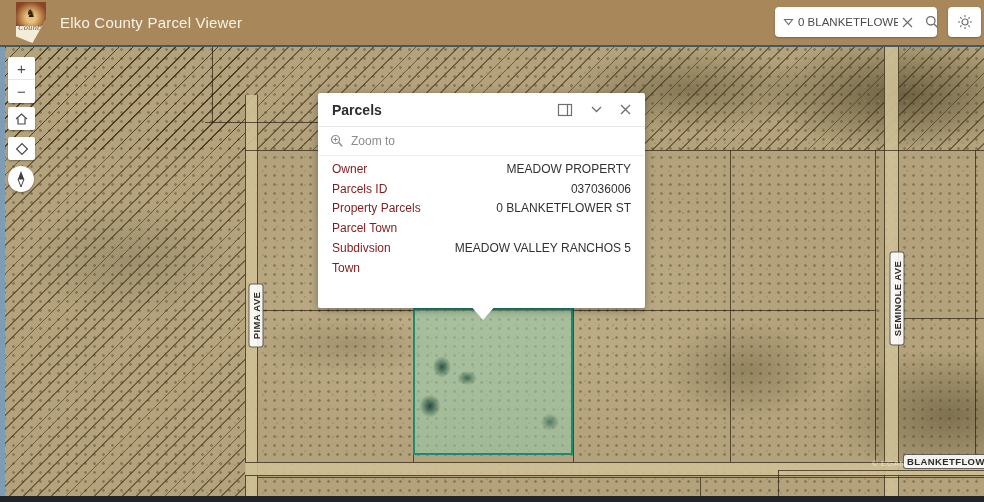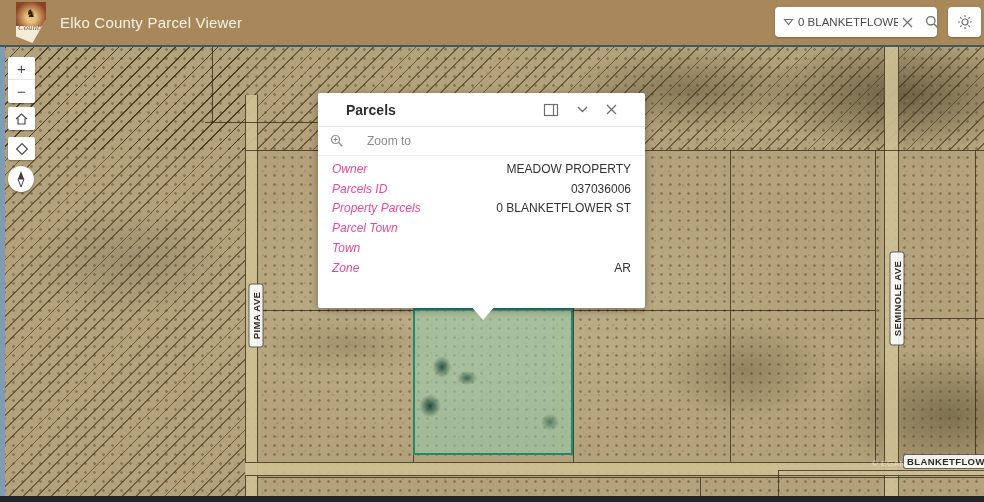--- a/index.html
+++ b/index.html
@@ -82,28 +82,28 @@
            color:#4a4a4a;font-size:15px;cursor:pointer;box-sizing:border-box;}
   .zin{border-bottom:1px solid #e6e6e6;}
   .home{left:8px;top:107px;width:27px;height:23px;}
   .locate{left:8px;top:137px;width:27px;height:23px;}
   .compass{left:8px;top:166px;width:26px;height:26px;border-radius:50%;display:flex;
            align-items:center;justify-content:center;}
 
   
   .popup{left:318px;top:93px;width:327px;background:#fff;border-radius:2px;z-index:9;
          box-shadow:0 2px 8px rgba(0,0,0,.35);}
-  .p-head{display:flex;align-items:center;height:33px;padding:0 28px;border-bottom:1px solid #e4e4e4;}
+  .p-head{display:flex;align-items:center;height:33px;padding:0 14px;border-bottom:1px solid #e4e4e4;}
   .p-title{flex:1;font-size:14px;font-weight:bold;color:#2e2e2e;}
   .p-hicon{margin-left:18px;display:flex;align-items:center;cursor:pointer;}
   .p-zoomto{display:flex;align-items:center;height:28px;padding:0 12px;border-bottom:1px solid #eee;
-            color:#8c8c8c;font-size:12px;gap:23px;cursor:pointer;}
+            color:#8c8c8c;font-size:12px;gap:7px;cursor:pointer;}
   .p-fields{padding:3px 14px 0;height:149px;overflow:hidden;}
   .frow{display:flex;justify-content:space-between;align-items:center;height:19.8px;font-size:12px;}
-  .flabel{color:#ec4899;font-style:italic;}
+  .flabel{color:#7f1d1d;}
   .fvalue{color:#323232;text-align:right;}
   .caret{left:470px;top:305px;width:0;height:0;z-index:9;
          border-left:13px solid transparent;border-right:13px solid transparent;
          border-top:15px solid #fff;}
   svg{display:block;}
 </style>
 </head>
 <body>
 
 <div class="stage">
@@ -225,26 +225,26 @@
       </div>
       <div class="frow">
         <span class="flabel">Property Parcels</span>
         <span class="fvalue">0 BLANKETFLOWER ST</span>
       </div>
       <div class="frow">
         <span class="flabel">Parcel Town</span>
         <span class="fvalue"></span>
       </div>
       <div class="frow">
+        <span class="flabel">Subdivsion</span>
+        <span class="fvalue">MEADOW VALLEY RANCHOS 5</span>
+      </div>
+      <div class="frow">
         <span class="flabel">Town</span>
         <span class="fvalue"></span>
-      </div>
-      <div class="frow">
-        <span class="flabel">Zone</span>
-        <span class="fvalue">AR</span>
       </div>
     </div>
   </div>
   <div class="abs caret"></div>
 
   <div class="abs header"></div>
   <div class="abs logo">
     <div class="abs logo-top">
       <div class="abs logo-horse">♞</div>
     </div>

